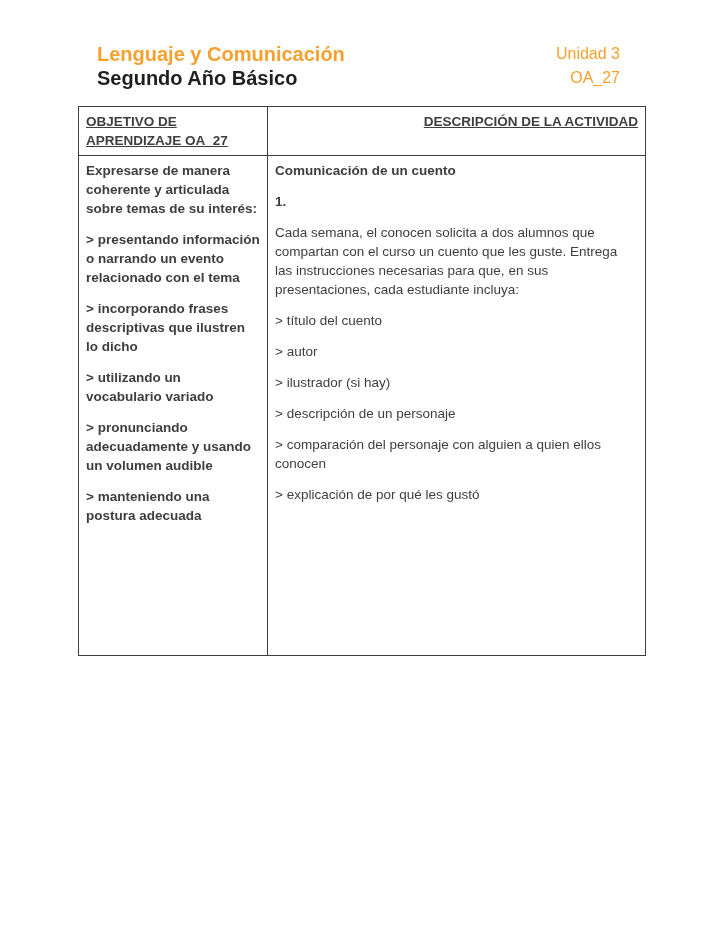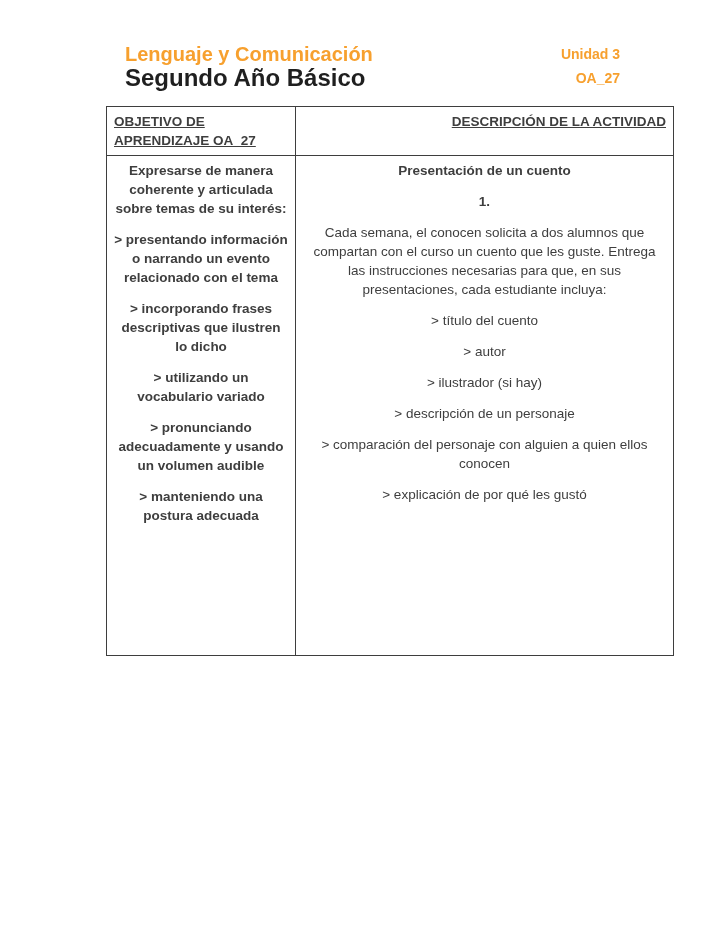--- a/index.html
+++ b/index.html
@@ -5,46 +5,45 @@
   * { box-sizing: border-box; }
   html, body { margin: 0; padding: 0; background: #ffffff; }
   .page {
     position: relative;
     width: 720px;
     height: 924px;
     background: #ffffff;
     font-family: "Liberation Sans", sans-serif;
     color: var(--text, #3E3E3E);
     overflow: hidden;
-    padding-left: 28px;
   }
   .doc-header {
     display: flex;
     justify-content: space-between;
     align-items: flex-start;
     padding: 42px 100px 0 97px;
   }
   .doc-header .subject {
     font-size: 20px;
     line-height: 24px;
     font-weight: bold;
     color: var(--accent-orange, #F7A02E);
   }
   .doc-header .level {
-    font-size: 24px;
+    font-size: 20px;
     line-height: 24px;
     font-weight: bold;
     color: #1F1F1F;
   }
   .doc-header-right { text-align: right; }
   .doc-header .unit,
   .doc-header .oa {
-    font-size: 14px;
+    font-size: 16px;
     line-height: 24px;
-    font-weight: bold;
+    font-weight: normal;
     color: var(--accent-orange, #F7A02E);
   }
   .page-title {
     margin: 46px 0 0 0;
     text-align: center;
     font-size: 17.5px;
     line-height: 21px;
     font-weight: bold;
     color: var(--title-gray, #58585A);
   }
@@ -61,21 +60,21 @@
     padding: 5px 7px;
     font-size: 13.5px;
     line-height: 19px;
   }
   .col-objective { width: 189px; }
   .col-description { width: 378px; }
   tr.header-row { height: 47px; text-decoration: underline; }
   tr.body-row { height: 500px; }
   th.obj-header { text-align: left; font-weight: bold; }
   th.desc-header { text-align: right; font-weight: bold; }
-  .cell p { margin: 0 0 12px 0; text-align: center; }
+  .cell p { margin: 0 0 12px 0; }
   .cell p:last-child { margin-bottom: 16px; }
   .bold { font-weight: bold; }
 </style>
 </head>
 <body>
 
 <div class="page">
 
   <div class="doc-header">
     <div class="doc-header-left">
@@ -104,21 +103,21 @@
           <p class="bold">Expresarse de manera coherente y articulada sobre temas de su interés:</p>
           <div>
               <p class="bold">&gt; presentando información o narrando un evento relacionado con el tema</p>
               <p class="bold">&gt; incorporando frases descriptivas que ilustren lo dicho</p>
               <p class="bold">&gt; utilizando un vocabulario variado</p>
               <p class="bold">&gt; pronunciando adecuadamente y usando un volumen audible</p>
               <p class="bold">&gt; manteniendo una postura adecuada</p>
             </div>
         </td>
         <td class="cell activity-cell">
-          <p class="bold">Presentación de un cuento</p>
+          <p class="bold">Comunicación de un cuento</p>
           <p class="bold">1.</p>
           <p>Cada semana, el conocen solicita a dos alumnos que compartan con el curso un cuento que les guste. Entrega las instrucciones necesarias para que, en sus presentaciones, cada estudiante incluya:</p>
           <div>
               <p>&gt; título del cuento</p>
               <p>&gt; autor</p>
               <p>&gt; ilustrador (si hay)</p>
               <p>&gt; descripción de un personaje</p>
               <p>&gt; comparación del personaje con alguien a quien ellos conocen</p>
               <p>&gt; explicación de por qué les gustó</p>
             </div>

